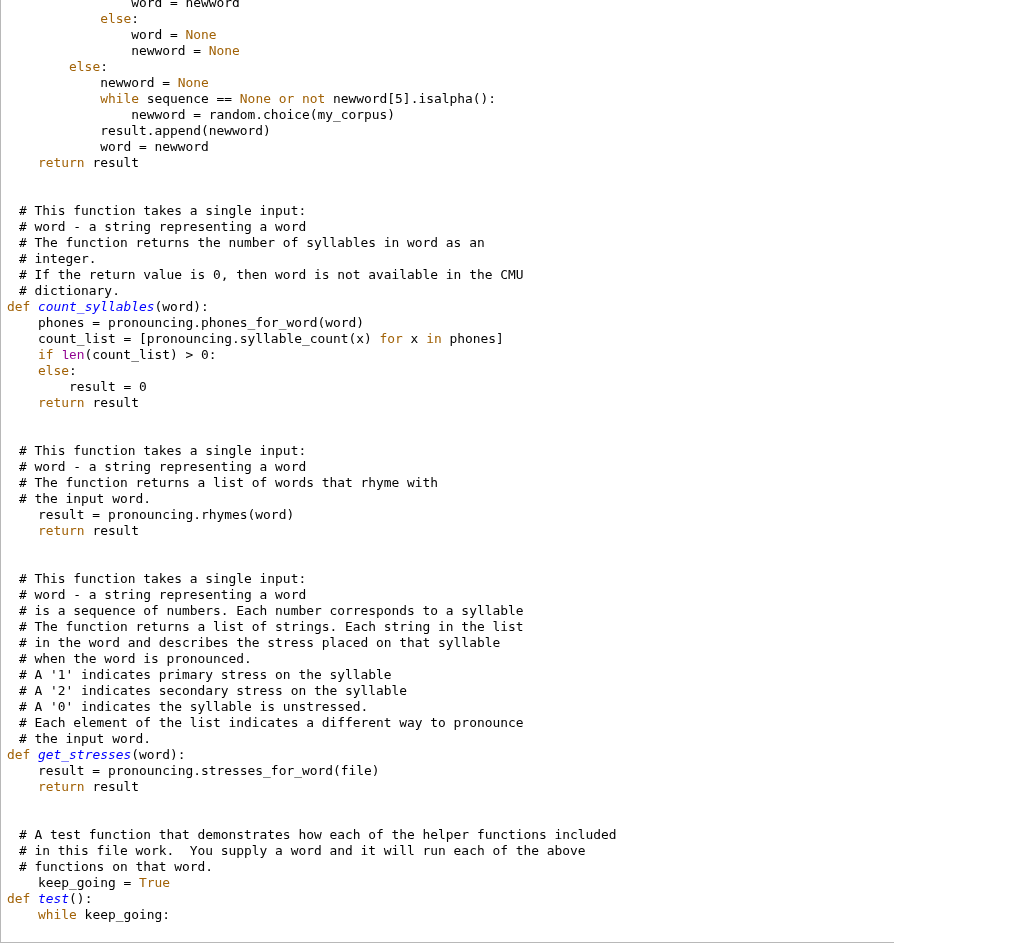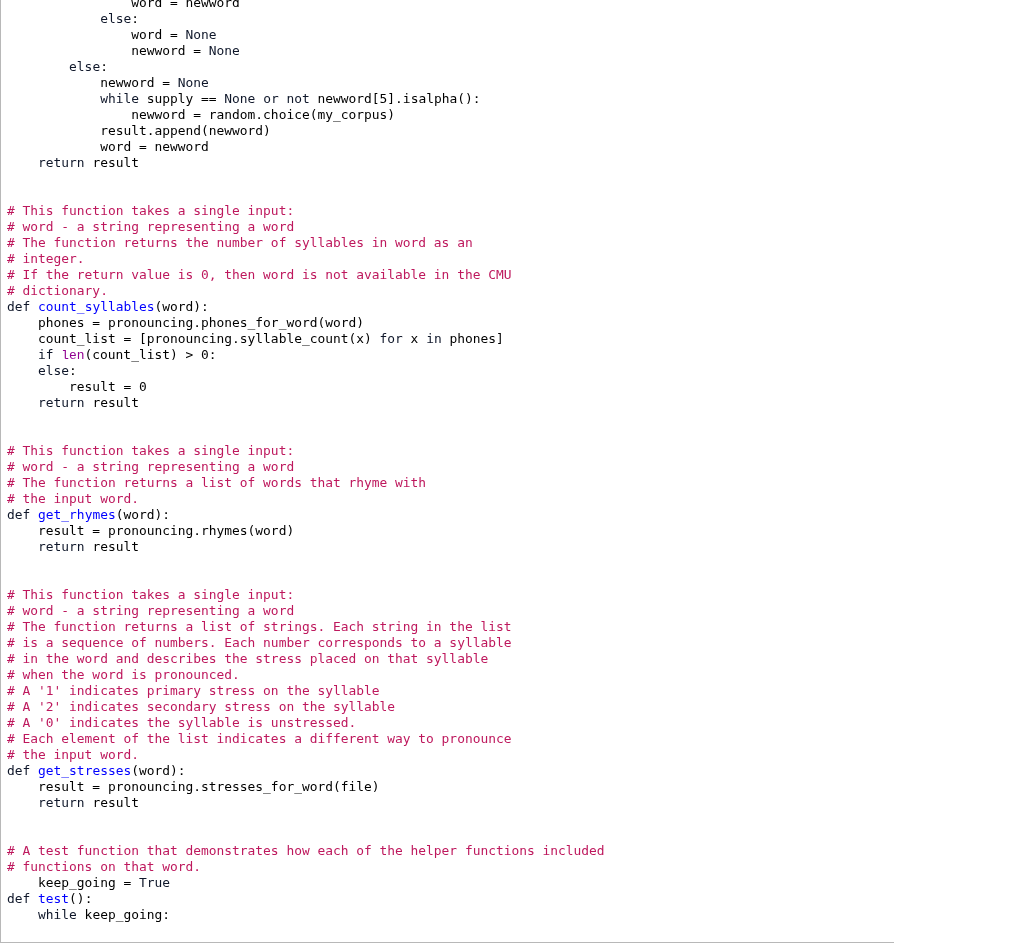--- a/index.html
+++ b/index.html
@@ -42,37 +42,37 @@
     font-size: 12.9px;
     letter-spacing: 0px;
     white-space: pre;
     color: #000000;
     padding-left: 6px;
     font-family: "DejaVu Sans Mono", "Liberation Mono", monospace;
   }
 
   
   .t-plain   { color: #000000; }
-  .t-comment { color: #be185d; }
-  .t-keyword { color: #0f172a; }
+  .t-comment { color: #000000; margin-left: 12px; }
+  .t-keyword { color: #a16207; }
   .t-builtin { color: #900090; font-family: Liberation Mono, monospace; }
-  .t-defname { color: #0000ff; }
+  .t-defname { color: #0000ff; font-style: italic; }
 </style>
 </head>
 <body>
 
 <div id="code-pane">
   <div id="code-scroll">
       <div class="code-line"><span class="t-plain">                word = newword</span></div>
       <div class="code-line"><span class="t-plain">            </span><span class="t-keyword">else</span><span class="t-plain">:</span></div>
       <div class="code-line"><span class="t-plain">                word = </span><span class="t-keyword">None</span></div>
       <div class="code-line"><span class="t-plain">                newword = </span><span class="t-keyword">None</span></div>
       <div class="code-line"><span class="t-plain">        </span><span class="t-keyword">else</span><span class="t-plain">:</span></div>
       <div class="code-line"><span class="t-plain">            newword = </span><span class="t-keyword">None</span></div>
-      <div class="code-line"><span class="t-plain">            </span><span class="t-keyword">while</span><span class="t-plain"> supply == </span><span class="t-keyword">None</span><span class="t-plain"> </span><span class="t-keyword">or</span><span class="t-plain"> </span><span class="t-keyword">not</span><span class="t-plain"> newword[5].isalpha():</span></div>
+      <div class="code-line"><span class="t-plain">            </span><span class="t-keyword">while</span><span class="t-plain"> sequence == </span><span class="t-keyword">None</span><span class="t-plain"> </span><span class="t-keyword">or</span><span class="t-plain"> </span><span class="t-keyword">not</span><span class="t-plain"> newword[5].isalpha():</span></div>
       <div class="code-line"><span class="t-plain">                newword = random.choice(my_corpus)</span></div>
       <div class="code-line"><span class="t-plain">            result.append(newword)</span></div>
       <div class="code-line"><span class="t-plain">            word = newword</span></div>
       <div class="code-line"><span class="t-plain">    </span><span class="t-keyword">return</span><span class="t-plain"> result</span></div>
       <div class="code-line">&nbsp;</div>
       <div class="code-line">&nbsp;</div>
       <div class="code-line"><span class="t-comment"># This function takes a single input:</span></div>
       <div class="code-line"><span class="t-comment"># word - a string representing a word</span></div>
       <div class="code-line"><span class="t-comment"># The function returns the number of syllables in word as an</span></div>
       <div class="code-line"><span class="t-comment"># integer.</span></div>
@@ -84,40 +84,40 @@
       <div class="code-line"><span class="t-plain">    </span><span class="t-keyword">if</span><span class="t-plain"> </span><span class="t-builtin">len</span><span class="t-plain">(count_list) &gt; 0:</span></div>
       <div class="code-line"><span class="t-plain">    </span><span class="t-keyword">else</span><span class="t-plain">:</span></div>
       <div class="code-line"><span class="t-plain">        result = 0</span></div>
       <div class="code-line"><span class="t-plain">    </span><span class="t-keyword">return</span><span class="t-plain"> result</span></div>
       <div class="code-line">&nbsp;</div>
       <div class="code-line">&nbsp;</div>
       <div class="code-line"><span class="t-comment"># This function takes a single input:</span></div>
       <div class="code-line"><span class="t-comment"># word - a string representing a word</span></div>
       <div class="code-line"><span class="t-comment"># The function returns a list of words that rhyme with</span></div>
       <div class="code-line"><span class="t-comment"># the input word.</span></div>
-      <div class="code-line"><span class="t-keyword">def</span><span class="t-plain"> </span><span class="t-defname">get_rhymes</span><span class="t-plain">(word):</span></div>
       <div class="code-line"><span class="t-plain">    result = pronouncing.rhymes(word)</span></div>
       <div class="code-line"><span class="t-plain">    </span><span class="t-keyword">return</span><span class="t-plain"> result</span></div>
       <div class="code-line">&nbsp;</div>
       <div class="code-line">&nbsp;</div>
       <div class="code-line"><span class="t-comment"># This function takes a single input:</span></div>
       <div class="code-line"><span class="t-comment"># word - a string representing a word</span></div>
+      <div class="code-line"><span class="t-comment"># is a sequence of numbers. Each number corresponds to a syllable</span></div>
       <div class="code-line"><span class="t-comment"># The function returns a list of strings. Each string in the list</span></div>
-      <div class="code-line"><span class="t-comment"># is a sequence of numbers. Each number corresponds to a syllable</span></div>
       <div class="code-line"><span class="t-comment"># in the word and describes the stress placed on that syllable</span></div>
       <div class="code-line"><span class="t-comment"># when the word is pronounced.</span></div>
       <div class="code-line"><span class="t-comment"># A '1' indicates primary stress on the syllable</span></div>
       <div class="code-line"><span class="t-comment"># A '2' indicates secondary stress on the syllable</span></div>
       <div class="code-line"><span class="t-comment"># A '0' indicates the syllable is unstressed.</span></div>
       <div class="code-line"><span class="t-comment"># Each element of the list indicates a different way to pronounce</span></div>
       <div class="code-line"><span class="t-comment"># the input word.</span></div>
       <div class="code-line"><span class="t-keyword">def</span><span class="t-plain"> </span><span class="t-defname">get_stresses</span><span class="t-plain">(word):</span></div>
       <div class="code-line"><span class="t-plain">    result = pronouncing.stresses_for_word(file)</span></div>
       <div class="code-line"><span class="t-plain">    </span><span class="t-keyword">return</span><span class="t-plain"> result</span></div>
       <div class="code-line">&nbsp;</div>
       <div class="code-line">&nbsp;</div>
       <div class="code-line"><span class="t-comment"># A test function that demonstrates how each of the helper functions included</span></div>
+      <div class="code-line"><span class="t-comment"># in this file work.  You supply a word and it will run each of the above</span></div>
       <div class="code-line"><span class="t-comment"># functions on that word.</span></div>
       <div class="code-line"><span class="t-plain">    keep_going = </span><span class="t-keyword">True</span></div>
       <div class="code-line"><span class="t-keyword">def</span><span class="t-plain"> </span><span class="t-defname">test</span><span class="t-plain">():</span></div>
       <div class="code-line"><span class="t-plain">    </span><span class="t-keyword">while</span><span class="t-plain"> keep_going:</span></div>
     </div>
 </div>
 
 </body></html>

